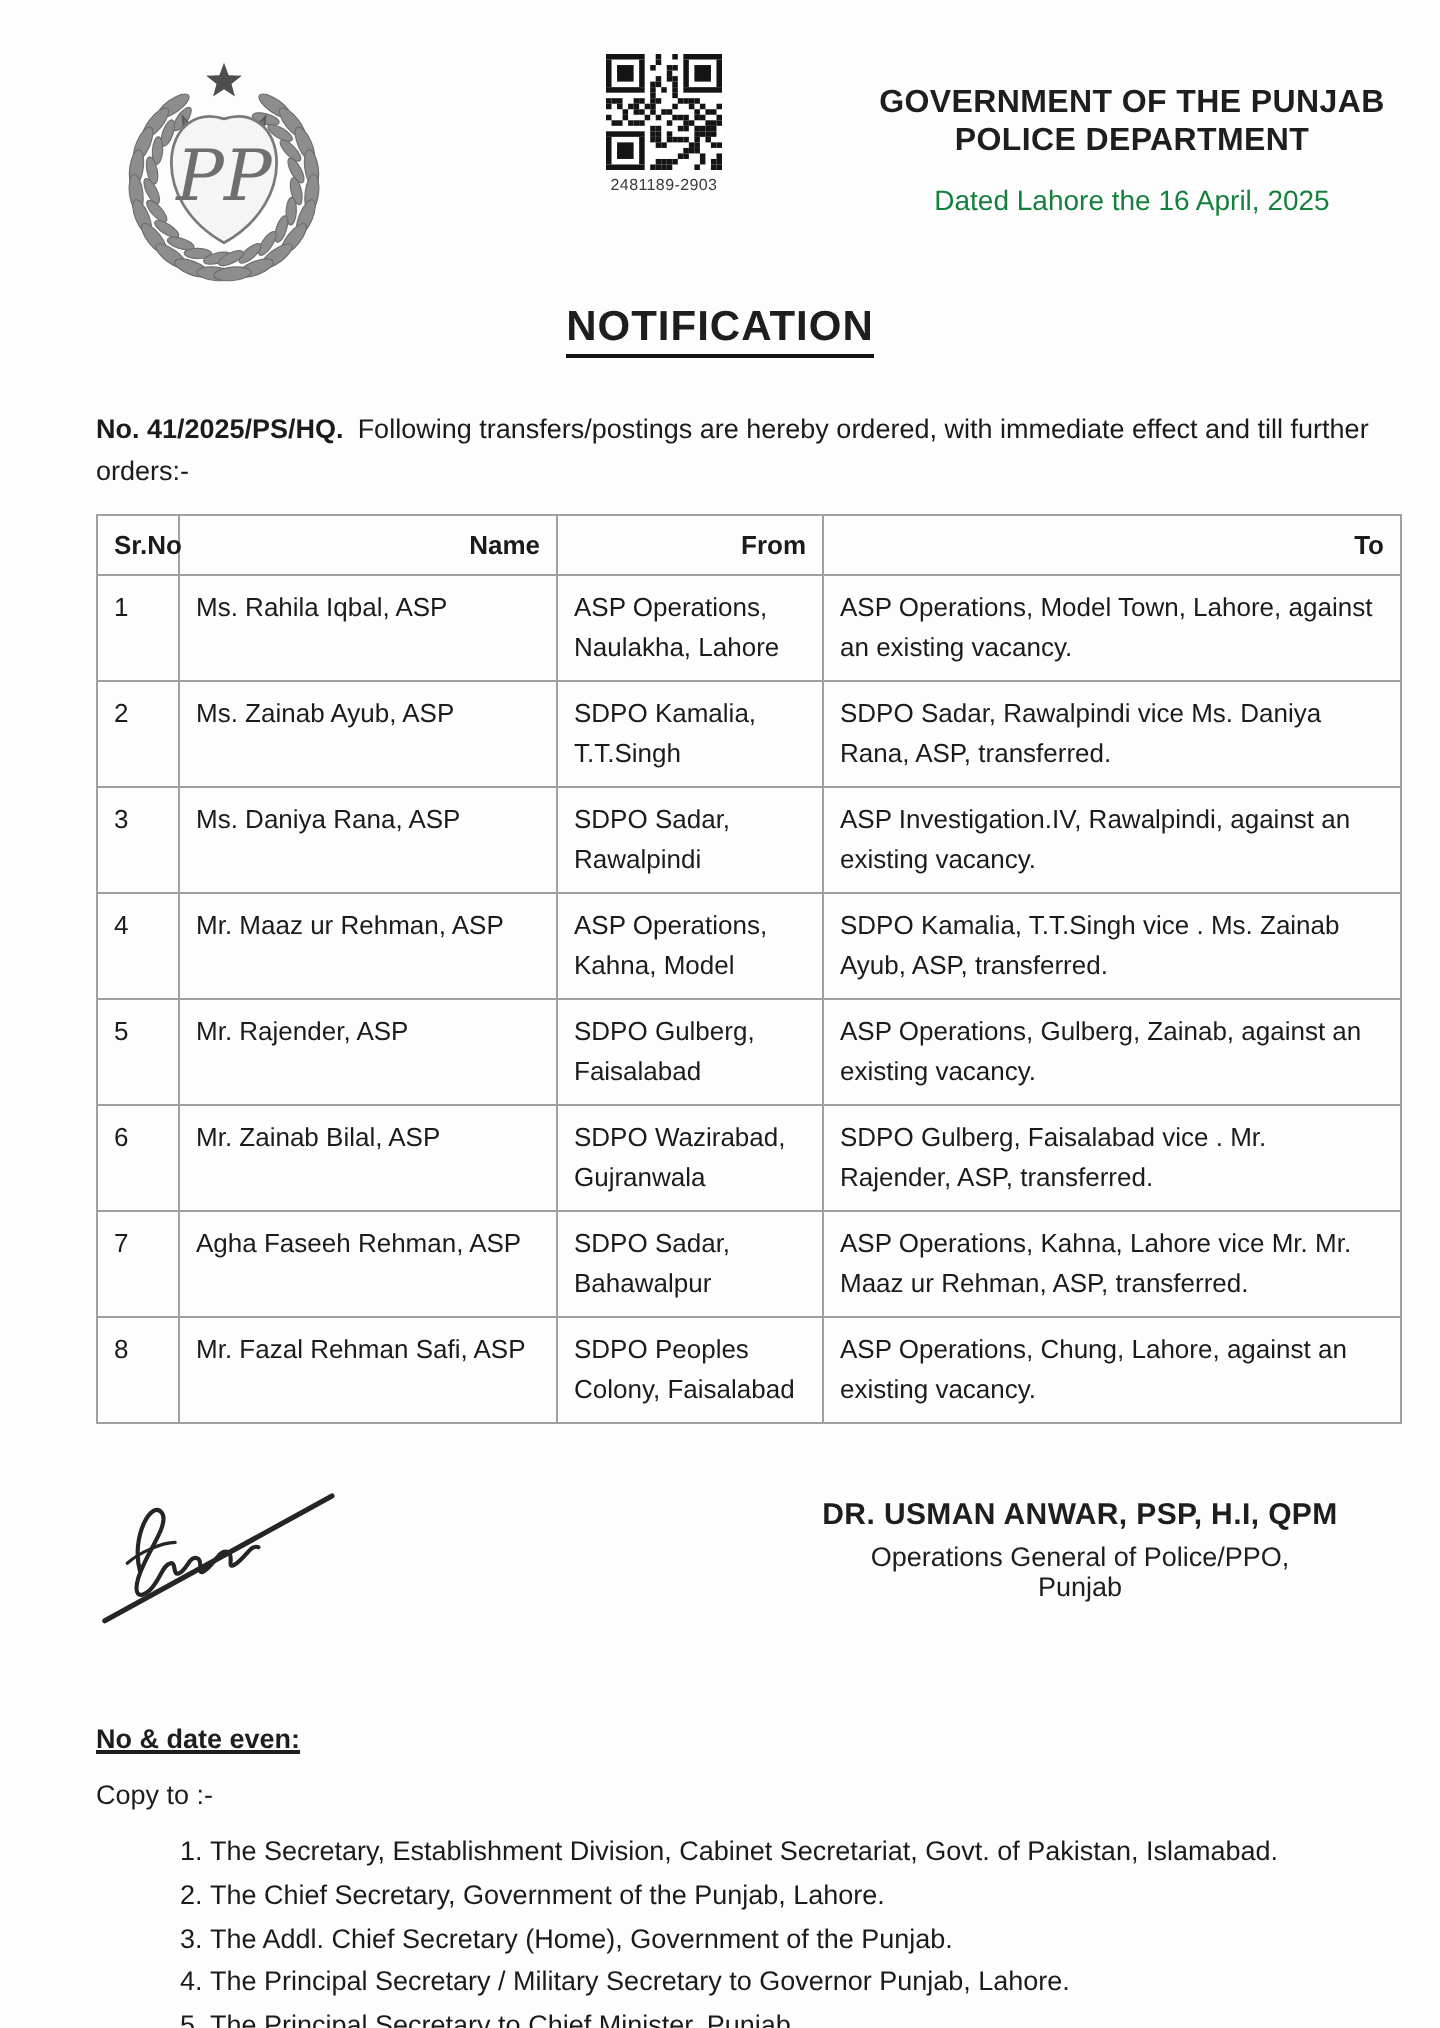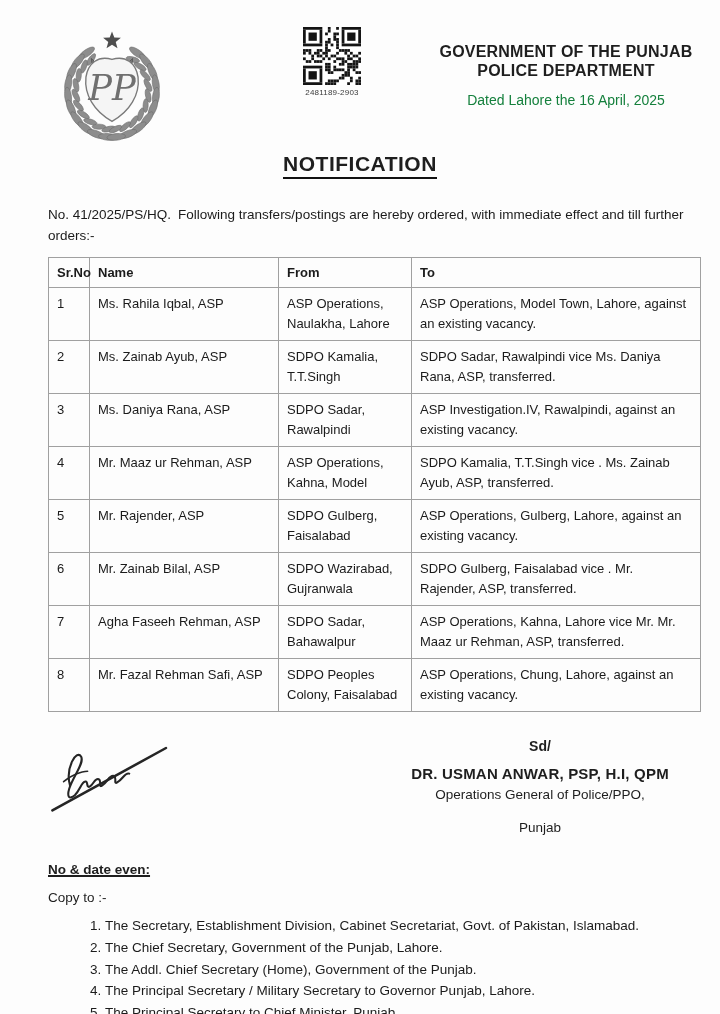--- a/index.html
+++ b/index.html
@@ -23,41 +23,41 @@
   .org1, .org2 { font-size:16px; font-weight:bold; line-height:19px; letter-spacing:.2px; }
   .dated { font-size:14px; margin-top:12px; color:#15803d; }
   
   .title-row { text-align:center; margin-top:2px; }
   .doc-title {
     display:inline-block; font-size:21px; font-weight:bold; letter-spacing:.5px;
     border-bottom:2.5px solid #111; padding-bottom:1px;
   }
   
   .intro { margin:26px 28px 0 48px; font-size:13.5px; line-height:1.55; color:#1b1b1b; }
-  .intro-ref { font-weight:normal; }
+  .intro-ref { font-weight:bold; }
   .intro-rest { margin-left:7px; }
   
   table.transfers {
     margin:10px 0 0 48px; border-collapse:collapse; table-layout:fixed;
     width:652px; font-size:13px; color:#1b1b1b;
   }
   .transfers th, .transfers td {
     border:1px solid #a0a0a0; text-align:left; vertical-align:top;
     padding:6px 8px 7px 8px; line-height:1.5;
   }
-  .transfers th { font-weight:bold; padding-top:5px; padding-bottom:5px; }
+  .transfers th { font-weight:bold; padding-top:5px; padding-bottom:5px;text-align:right; }
   .col-sr { width:41px; } .col-name { width:189px; } .col-from { width:133px; } .col-to { width:289px; }
   
   .sig-area { position:relative; height:122px; margin-top:16px; }
   .sig-scrawl { position:absolute; left:46px; top:6px; width:128px; height:84px; }
   .sig-block { position:absolute; left:380px; top:10px; width:320px; text-align:center; }
   .sd { font-size:14px; font-weight:bold; }
   .sig-name { font-size:15px; font-weight:bold; margin-top:11px; letter-spacing:.2px; }
   .sig-desig { font-size:13.5px; margin-top:5px; }
-  .sig-region { font-size:13.5px; margin-top:18px; }
+  .sig-region { font-size:13.5px; margin-top:0; }
   
   .no-date { margin:12px 0 0 48px; font-size:13.5px; font-weight:bold; text-decoration:underline; text-decoration-thickness:1.5px; }
   .copy-to { margin:13px 0 0 48px; font-size:13.5px; }
   ol.copy-list { margin:10px 40px 0 48px; padding-left:57px; font-size:13.5px; color:#1b1b1b; }
   ol.copy-list li { line-height:1.6; }
 </style>
 </head>
 <body>
 
 <div class="page">
@@ -306,21 +306,21 @@
       <tr>
         <td>4</td>
         <td>Mr. Maaz ur Rehman, ASP</td>
         <td>ASP Operations, Kahna, Model</td>
         <td>SDPO Kamalia, T.T.Singh vice . Ms. Zainab Ayub, ASP, transferred.</td>
       </tr>
       <tr>
         <td>5</td>
         <td>Mr. Rajender, ASP</td>
         <td>SDPO Gulberg, Faisalabad</td>
-        <td>ASP Operations, Gulberg, Lahore, against an existing vacancy.</td>
+        <td>ASP Operations, Gulberg, Zainab, against an existing vacancy.</td>
       </tr>
       <tr>
         <td>6</td>
         <td>Mr. Zainab Bilal, ASP</td>
         <td>SDPO Wazirabad, Gujranwala</td>
         <td>SDPO Gulberg, Faisalabad vice . Mr. Rajender, ASP, transferred.</td>
       </tr>
       <tr>
         <td>7</td>
         <td>Agha Faseeh Rehman, ASP</td>
@@ -336,21 +336,20 @@
     </tbody>
   </table>
 
   <div class="sig-area">
     <svg class="sig-scrawl" viewBox="0 0 160 100">
       <path d="M8,93 L150,15" stroke="#252525" stroke-width="3.2" fill="none" stroke-linecap="round"></path>
       <path d="M30,62 C24,40 38,16 44,26 C48,34 34,50 29,66 C26,76 29,80 36,74 C43,67 44,58 49,57 C53,56 50,66 55,63 C60,60 61,52 66,54 C70,56 65,65 70,62 C77,58 79,48 85,50 C89,52 84,61 89,58 C96,54 99,45 104,47" stroke="#252525" stroke-width="2.6" fill="none" stroke-linecap="round" stroke-linejoin="round"></path>
       <path d="M22,57 C30,50 44,44 52,44" stroke="#252525" stroke-width="2" fill="none" stroke-linecap="round"></path>
     </svg>
     <div class="sig-block">
-      <div class="sd">Sd/</div>
       <div class="sig-name">DR. USMAN ANWAR, PSP, H.I, QPM</div>
       <div class="sig-desig">Operations General of Police/PPO,</div>
       <div class="sig-region">Punjab</div>
     </div>
   </div>
 
   <div class="no-date">No &amp; date even:</div>
   <div class="copy-to">Copy to :-</div>
 
   <ol class="copy-list">

